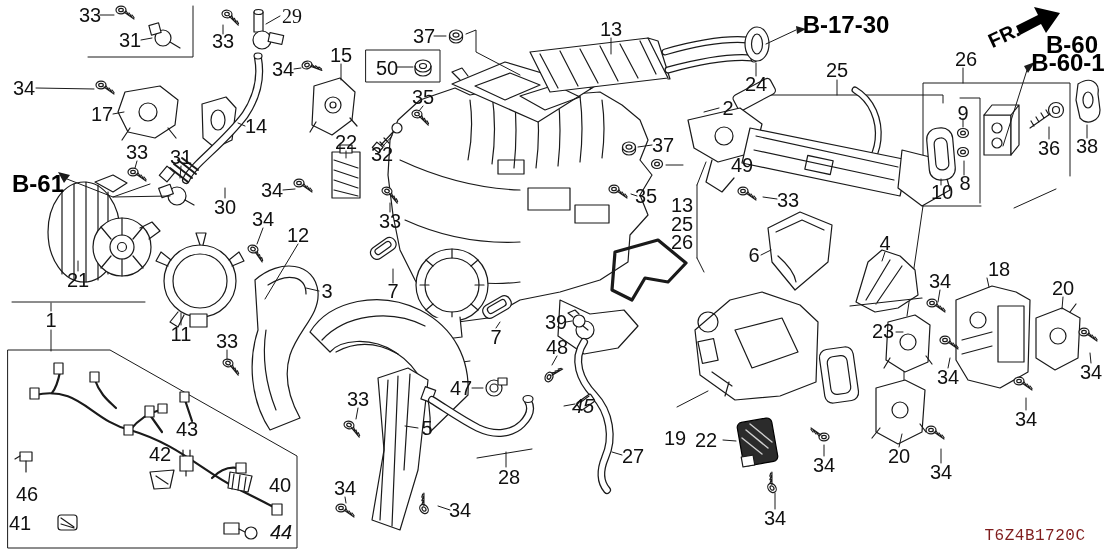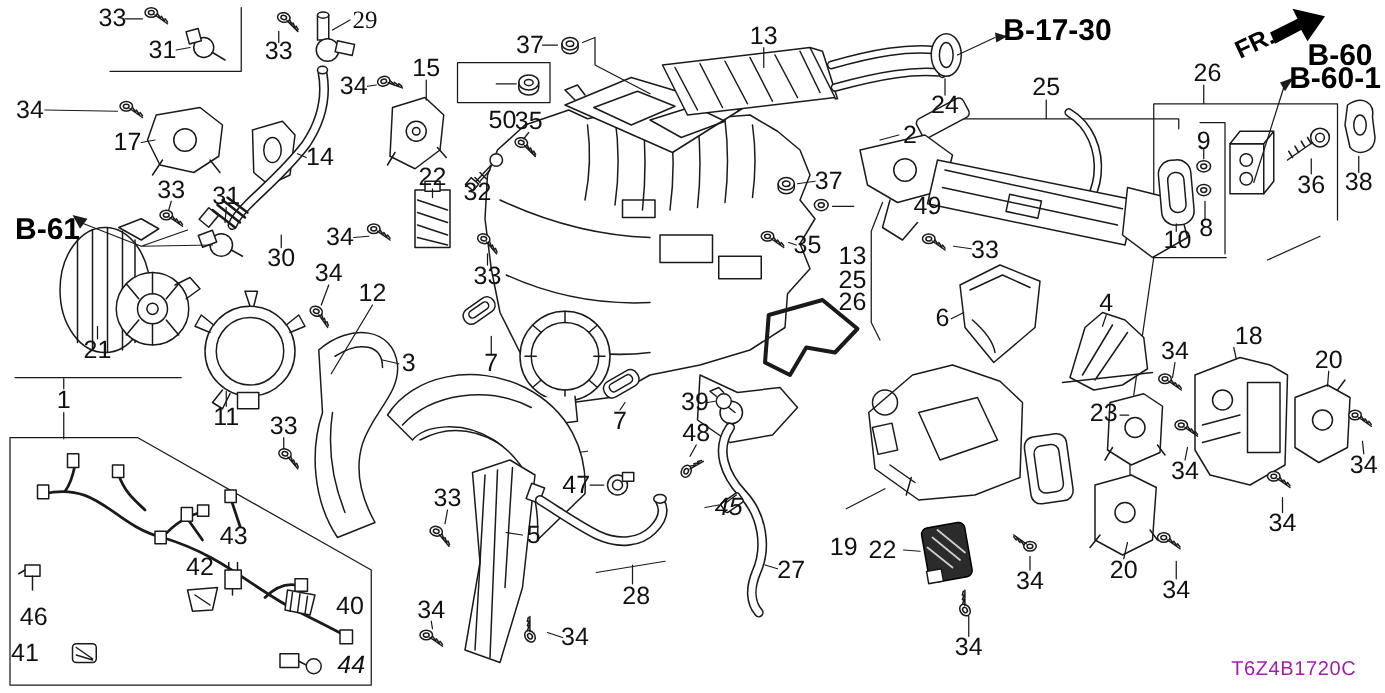--- a/index.html
+++ b/index.html
@@ -6,22 +6,22 @@
   #stage{position:relative;width:1108px;height:554px;background:#fff;overflow:hidden;
          font-family:"Liberation Sans",sans-serif;}
   #art{position:absolute;left:0;top:0;}
   #labels{position:absolute;left:0;top:0;width:100%;height:100%;}
   .callout{position:absolute;transform:translate(-50%,-50%);font-size:20px;color:#111;
            white-space:nowrap;line-height:1;cursor:pointer;}
   .ref{position:absolute;transform:translate(-50%,-50%);font-size:24px;font-weight:bold;
        color:#000;white-space:nowrap;line-height:1;cursor:pointer;}
   .fr{position:absolute;transform:translate(-50%,-50%) rotate(-25deg);font-size:20px;
       font-weight:bold;color:#000;white-space:nowrap;line-height:1;}
-  .partcode{position:absolute;transform:translate(-50%,-50%);font-size:16px;color:#a21caf;
-            letter-spacing:0.5px;white-space:nowrap;}
+  .partcode{position:absolute;transform:translate(-50%,-50%);font-size:16px;color:#7f1d1d;
+            letter-spacing:0.5px;white-space:nowrap;font-family:Liberation Mono, monospace;}
 </style>
 </head>
 <body>
 
 <div id="stage">
 
 <svg id="art" width="1108" height="554" viewBox="0 0 1108 554" fill="none" stroke="#1a1a1a" stroke-width="1.2" stroke-linejoin="round" stroke-linecap="round">
 
   <defs>
     <g id="screw">
@@ -409,21 +409,21 @@
       <div class="callout" style="left: 181px; top: 157px;">31</div>
       <div class="callout" style="left: 256px; top: 126px;">14</div>
       <div class="callout" style="left: 283px; top: 69px;">34</div>
       <div class="callout" style="left: 225px; top: 207px;">30</div>
       <div class="callout" style="left: 272px; top: 190px;">34</div>
       <div class="callout" style="left: 263px; top: 219px;">34</div>
       <div class="callout" style="left: 298px; top: 235px;">12</div>
       <div class="callout" style="left: 341px; top: 55px;">15</div>
       <div class="callout" style="left: 346px; top: 142px;">22</div>
       <div class="callout" style="left: 424px; top: 36px;">37</div>
-      <div class="callout" style="left: 402px; top: 68px; margin-top: 28px;">50</div>
+      <div class="callout" style="left: 387px; top: 68px;">50</div>
       <div class="callout" style="left: 423px; top: 97px;">35</div>
       <div class="callout" style="left: 382px; top: 154px;">32</div>
       <div class="callout" style="left: 611px; top: 29px;">13</div>
       <div class="callout" style="left: 728px; top: 108px;">2</div>
       <div class="callout" style="left: 663px; top: 145px;">37</div>
       <div class="callout" style="left: 694px; top: 165px; margin-left: 48px;">49</div>
       <div class="callout" style="left: 646px; top: 196px;">35</div>
       <div class="callout" style="left: 788px; top: 200px;">33</div>
       <div class="callout" style="left: 756px; top: 84px;">24</div>
       <div class="callout" style="left: 837px; top: 70px;">25</div>

